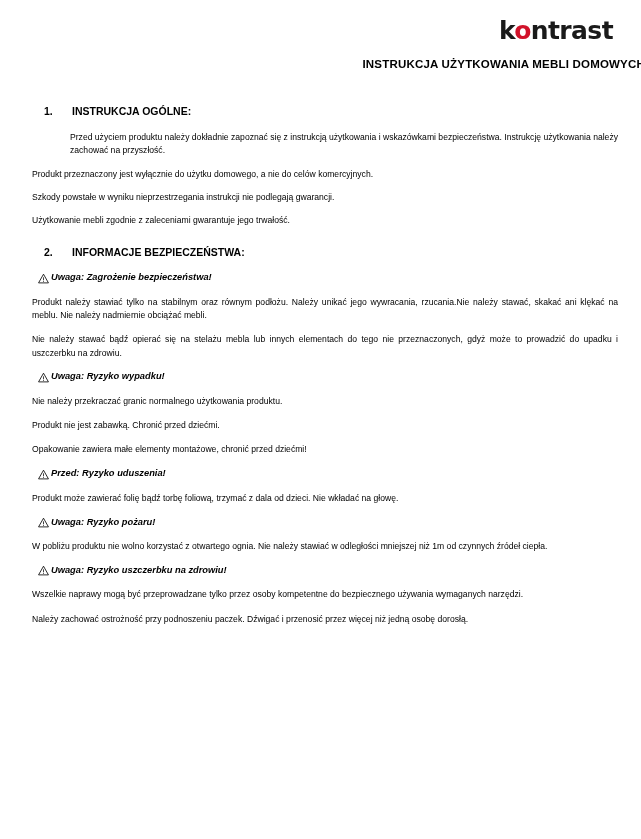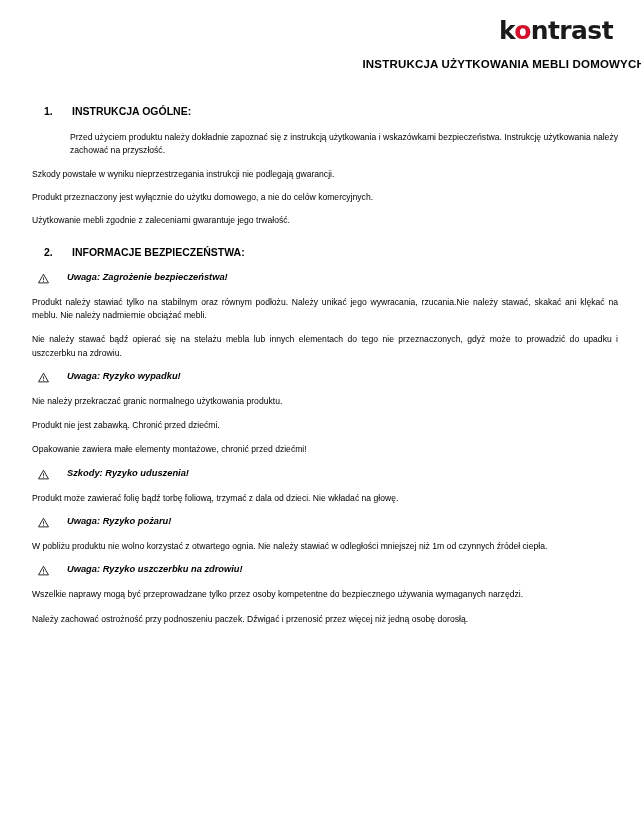--- a/index.html
+++ b/index.html
@@ -77,22 +77,22 @@
     text-align: justify;
     padding-left: 4px;
   }
   .warn {
     font-size: 9.3px;
     font-weight: bold;
     font-style: italic;
     margin: 0 0 13px 0;
     padding-left: 10px;
     display: flex;
-    align-items: flex-start;
-    gap: 18px;
+    align-items: center;
+    gap: 2px;
   }
   .warn-tri {
     display: inline-block;
     width: 11px;
     height: 11px;
     flex: 0 0 11px;
     position: relative;
     top: 1px;
   }
   .sec2-wrap {
@@ -116,22 +116,22 @@
   <div class="doc-title">INSTRUKCJA UŻYTKOWANIA MEBLI DOMOWYCH</div>
 
   <div class="content">
 
     <div class="sec1-wrap">
       <div class="section-head">
         <span class="num">1.</span>
         <span class="txt">INSTRUKCJA OGÓLNE:</span>
       </div>
       <p class="para first-para">Przed użyciem produktu należy dokładnie zapoznać się z instrukcją użytkowania i wskazówkami bezpieczeństwa. Instrukcję użytkowania należy zachować na przyszłość.</p>
+      <p class="para">Produkt przeznaczony jest wyłącznie do użytku domowego, a nie do celów komercyjnych.</p>
       <p class="para">Szkody powstałe w wyniku nieprzestrzegania instrukcji  nie podlegają gwarancji.</p>
-      <p class="para">Produkt przeznaczony jest wyłącznie do użytku domowego, a nie do celów komercyjnych.</p>
       <p class="para">Użytkowanie mebli zgodnie z zaleceniami gwarantuje jego trwałość.</p>
     </div>
 
     <div class="sec2-wrap">
       <div class="section-head">
         <span class="num">2.</span>
         <span class="txt">INFORMACJE BEZPIECZEŃSTWA:</span>
       </div>
 
       <div class="warn">
@@ -166,21 +166,21 @@
       <p class="para">Opakowanie zawiera małe elementy montażowe, chronić przed dziećmi!</p>
 
       <div class="warn">
         <span class="warn-tri">
           <svg viewBox="0 0 12 11" width="11" height="11">
               <polygon points="6,0.8 11.4,10.3 0.6,10.3" fill="none" stroke="#000" stroke-width="0.9"></polygon>
               <rect x="5.6" y="4.2" width="0.8" height="3.3" fill="#000"></rect>
               <rect x="5.6" y="8.3" width="0.8" height="0.9" fill="#000"></rect>
             </svg>
         </span>
-        <span>Szkody: Ryzyko uduszenia!</span>
+        <span>Przed: Ryzyko uduszenia!</span>
       </div>
 
       <p class="para">Produkt może zawierać folię bądź torbę foliową, trzymać z dala od dzieci. Nie wkładać na głowę.</p>
 
       <div class="warn">
         <span class="warn-tri">
           <svg viewBox="0 0 12 11" width="11" height="11">
               <polygon points="6,0.8 11.4,10.3 0.6,10.3" fill="none" stroke="#000" stroke-width="0.9"></polygon>
               <rect x="5.6" y="4.2" width="0.8" height="3.3" fill="#000"></rect>
               <rect x="5.6" y="8.3" width="0.8" height="0.9" fill="#000"></rect>

